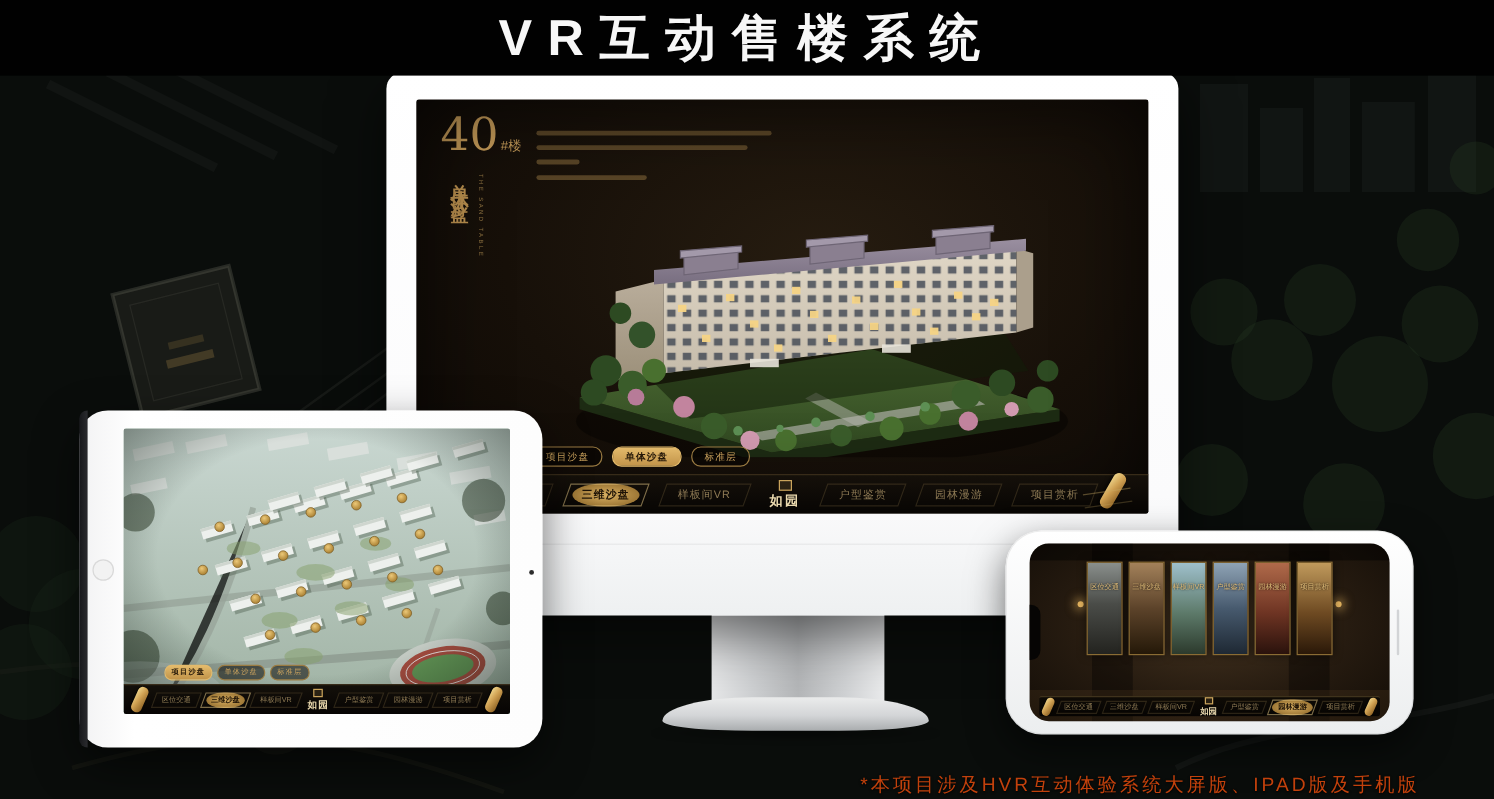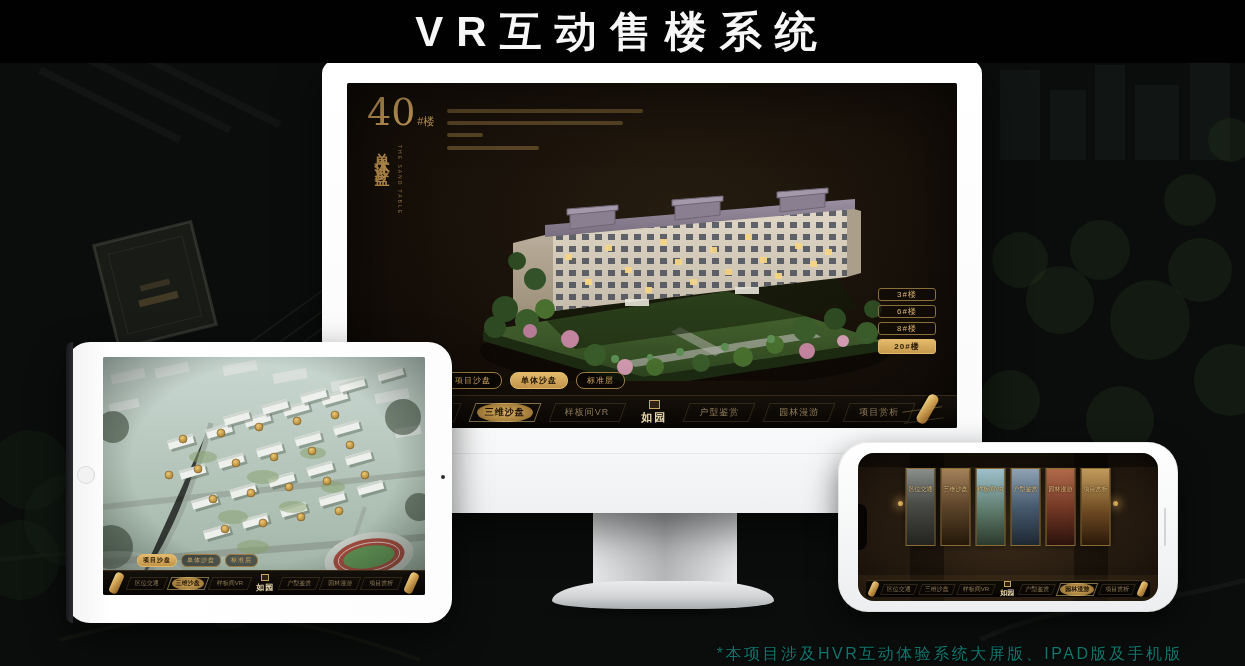--- a/index.html
+++ b/index.html
@@ -16,21 +16,21 @@
     position:absolute; top:0; left:0; width:100%; height:63px; background:#010101;
     display:flex; align-items:center; justify-content:center; z-index:30;
   }
   .title-band h1 {
     color:#f7f7f7; font-size:42px; font-weight:bold; letter-spacing:13px;
     font-family:"Liberation Sans", sans-serif; white-space:nowrap;
   }
   
   .footnote {
     position:absolute; right:62px; bottom:1px; z-index:30;
-    color:#0f766e; font-size:16px; letter-spacing:2.5px; white-space:nowrap;
+    color:#c2410c; font-size:16px; letter-spacing:2.5px; white-space:nowrap;
     text-shadow:0 1px 2px #000;
   }
   
   .monitor {
     position:absolute; left:322px; top:60px; width:660px; height:453px;
     background:linear-gradient(180deg,#ffffff 0%,#fbfbfc 78%,#eef0f1 100%);
     border-radius:14px; z-index:10; box-shadow:0 16px 44px rgba(0,0,0,.55);
   }
   .monitor .chin-line { position:absolute; left:0; right:0; top:393px; height:1px; background:rgba(0,0,0,.06); }
   .monitor-screen {
@@ -351,26 +351,20 @@
         </g>
         <g fill="#5d8f54">
           <circle cx="140" cy="200" r="4"></circle>
             <circle cx="205" cy="193" r="4"></circle>
             <circle cx="250" cy="188" r="4"></circle>
           <circle cx="296" cy="180" r="4"></circle>
             <circle cx="175" cy="198" r="3"></circle>
         </g>
       </svg>
 
-      <div class="floor-btns">
-        <div class="floor-btn">3#楼</div>
-        <div class="floor-btn">6#楼</div>
-        <div class="floor-btn">8#楼</div>
-        <div class="floor-btn active">20#楼</div>
-      </div>
 
       <div class="m-subtabs">
         <span class="pill">项目沙盘</span>
         <span class="pill gold">单体沙盘</span>
         <span class="pill">标准层</span>
       </div>
 
       <div class="nav-bar">
         <span class="nav-item">区位交通</span>
         <span class="nav-item active">三维沙盘</span>

